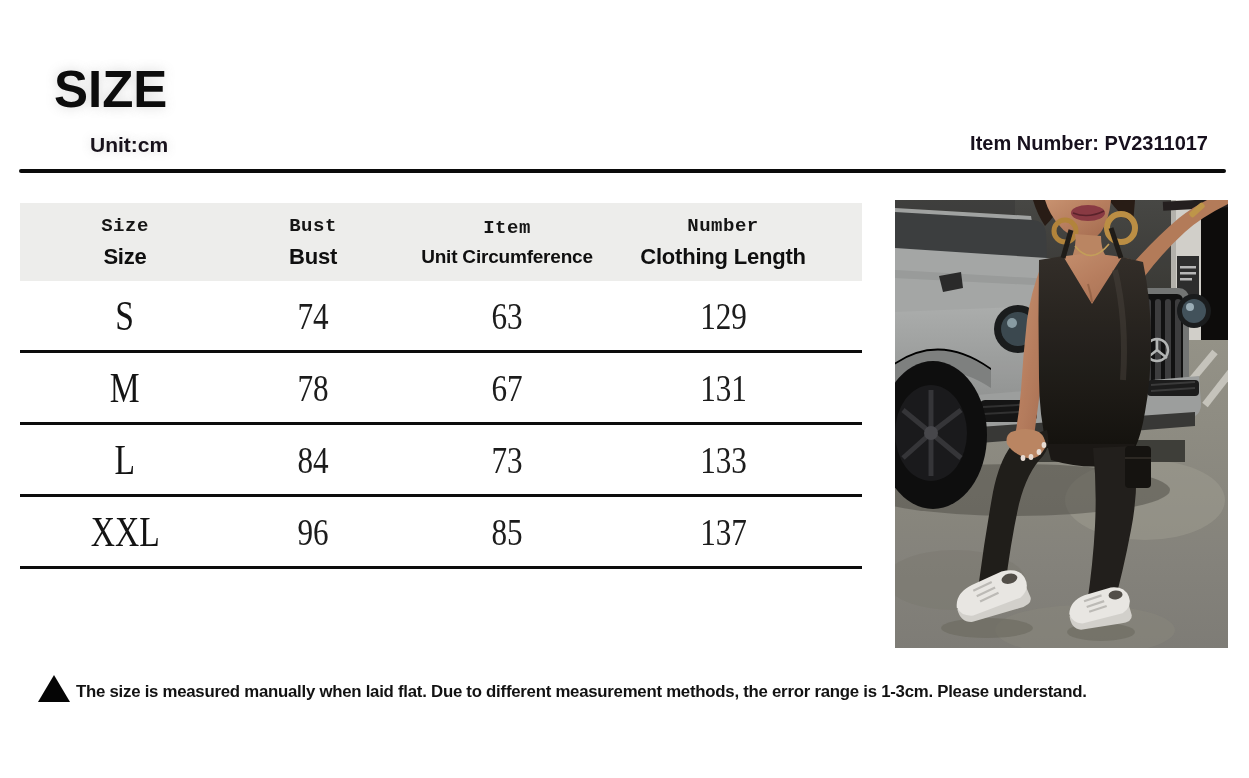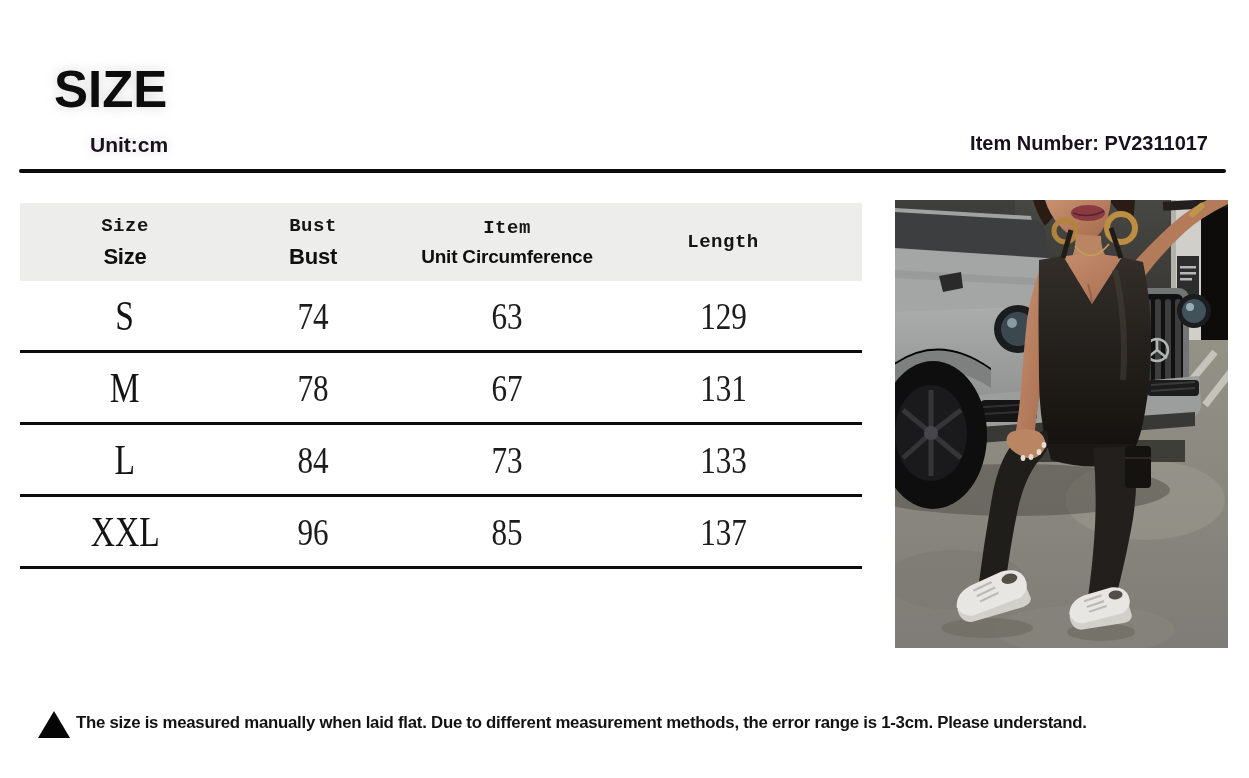--- a/index.html
+++ b/index.html
@@ -55,21 +55,21 @@
     display:grid;grid-template-columns:210px 166px 222px 210px;
     align-items:center;justify-items:center;
   }
   .td{
     font-family:"Liberation Serif","DejaVu Serif",serif;
     font-size:38px;color:#1c1c1c;transform:scaleX(.82);
   }
   .td.size-label{font-size:42px;transform:scaleX(.80);color:#141414;}
   
   .footnote{
-    position:absolute;left:38px;top:708px;display:flex;align-items:flex-start;
+    position:absolute;left:38px;top:672px;display:flex;align-items:flex-end;
   }
   .warning-triangle{
     width:0;height:0;margin-top:3px;
     border-left:16px solid transparent;border-right:16px solid transparent;
     border-bottom:27px solid #050505;
   }
   .footnote-text{
     margin-left:6px;padding-top:5px;
     font-size:16.8px;font-weight:bold;letter-spacing:-0.25px;color:#121212;
     white-space:nowrap;
@@ -97,21 +97,22 @@
     </div>
     <div class="th c-bust">
       <span class="lab-top">Bust</span>
       <span class="lab-bot">Bust</span>
     </div>
     <div class="th c-waist">
       <span class="lab-top">Item</span>
       <span class="lab-bot">Unit Circumference</span>
     </div>
     <div class="th c-length">
-      <span class="lab-top">Length</span>
+      <span class="lab-top">Number</span>
+      <span class="lab-bot">Clothing Length</span>
     </div>
   </div>
 
   <div class="trow">
     <div class="td size-label">S</div>
     <div class="td">74</div>
     <div class="td">63</div>
     <div class="td">129</div>
   </div>
   <div class="trow">

